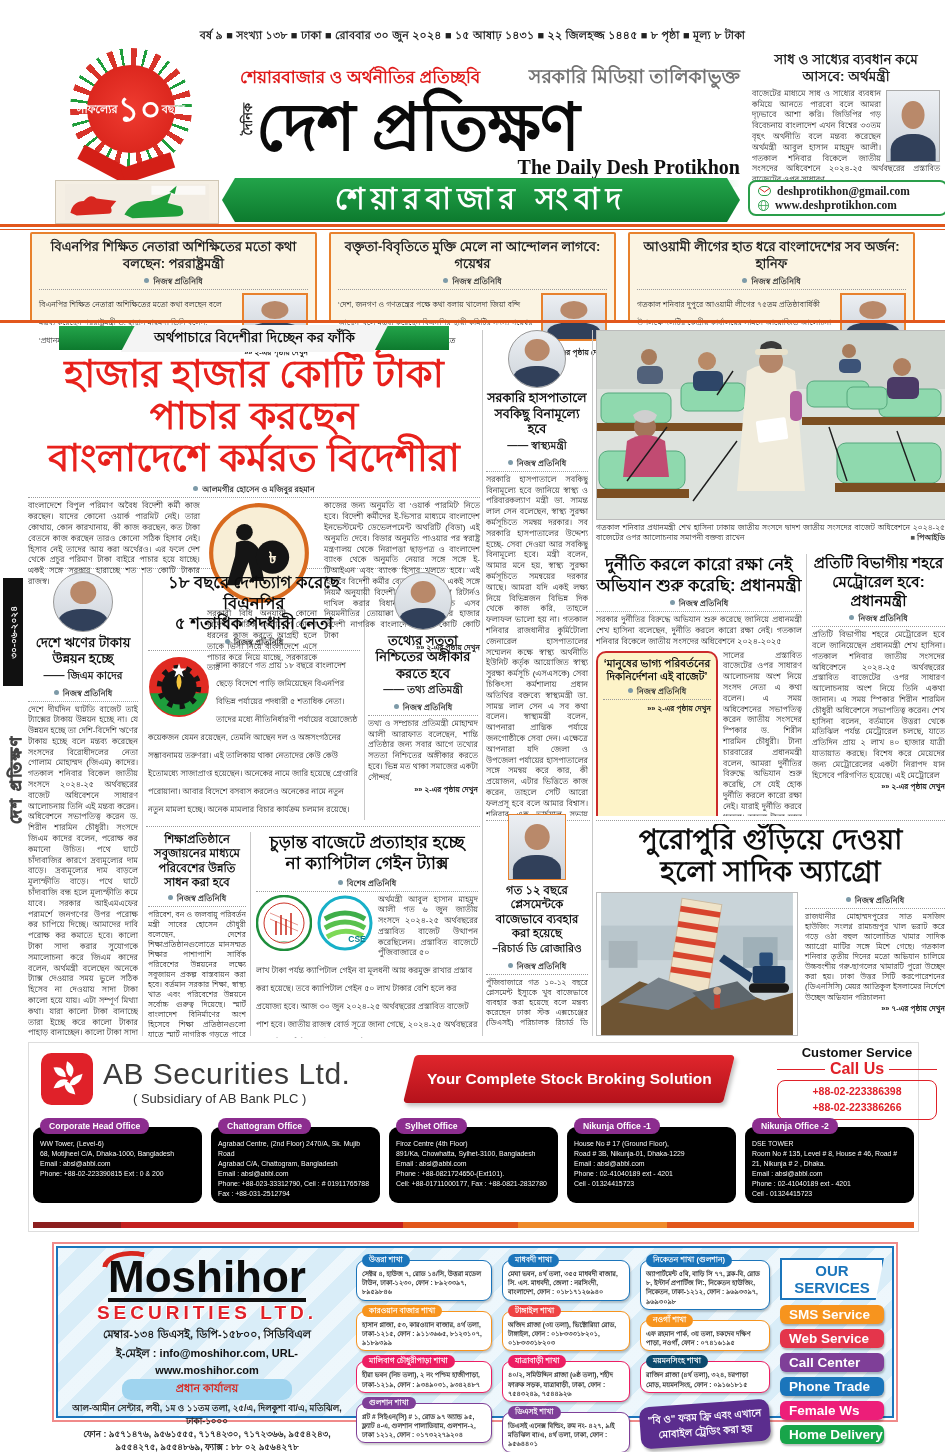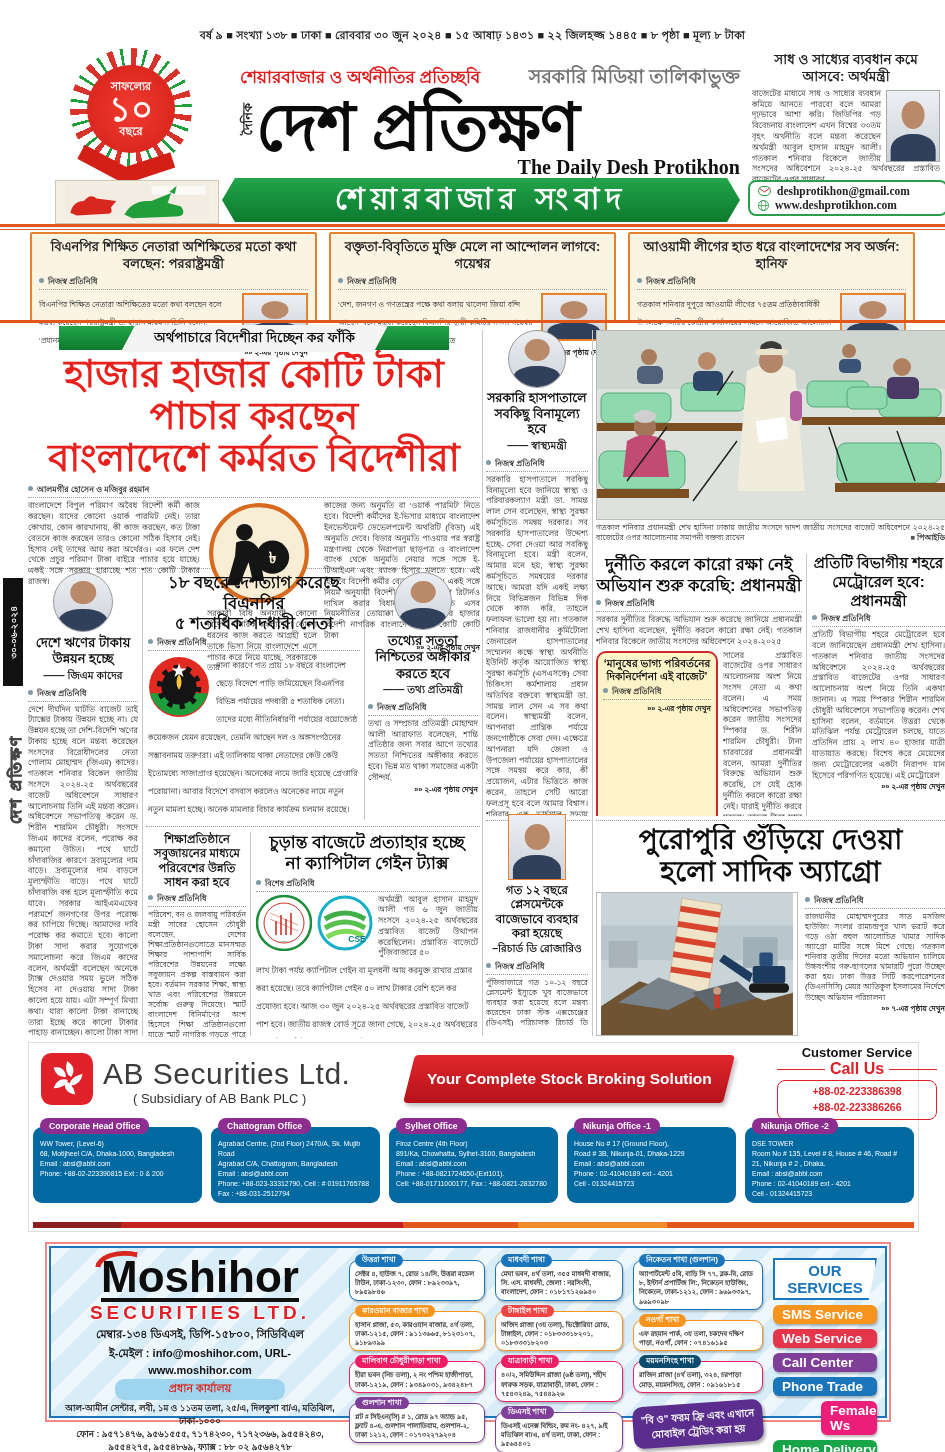--- a/index.html
+++ b/index.html
@@ -8,21 +8,21 @@
   .abs{position:absolute;}
   .c{text-align:center;}
   .j{text-align:justify;}
   .serif{font-family:"Liberation Serif",serif;}
   
   .dateline{font-size:11px;font-weight:700;color:#222;letter-spacing:.2px;}
   .badge-ring{width:122px;height:122px;border-radius:50%;
       background:repeating-conic-gradient(#d8332a 0 6deg,#fff 6deg 13deg,#1f9e3c 13deg 16deg,#fff 16deg 24deg);
       display:flex;align-items:center;justify-content:center;}
   .badge-core{width:88px;height:88px;border-radius:50%;background:radial-gradient(#ef3b30,#d41f17);
-      color:#fff;display:flex;flex-direction:column;align-items:center;justify-content:center;line-height:1;}
+      color:#fff;display:flex;flex-direction:row;align-items:center;justify-content:center;line-height:1;}
   .ribbon-tail{position:absolute;background:#d41f17;width:52px;height:16px;}
   .tagline{color:#e01c1c;font-size:17px;font-weight:700;}
   .listed{font-size:19px;font-weight:700;color:#737373;}
   .mast-title{font-size:66px;font-weight:800;color:#0a0a0a;letter-spacing:-1px;line-height:1;}
   .daily-rot{display:inline-block;transform:rotate(-90deg);font-size:13px;font-weight:700;}
   .eng-title{font-size:20px;font-weight:700;color:#111;}
   .green-bar{height:7px;background:linear-gradient(90deg,#0b7a30,#bfe8c9 85%,#fff);}
   .fin-head{font-size:13.5px;font-weight:800;line-height:1.25;}
   .tiny{font-size:8px;line-height:1.35;}
   .tinier{font-size:7.6px;line-height:1.32;}
@@ -36,21 +36,21 @@
   .sb-banner{background:linear-gradient(#23a44a,#0d7a2e);clip-path:polygon(2.5% 0,97.5% 0,100% 50%,97.5% 100%,2.5% 100%,0 50%);
       color:#fff;font-size:30px;font-weight:800;letter-spacing:6px;display:flex;align-items:center;justify-content:center;}
   .contact-box{border:2px solid #2a9e4a;border-radius:8px;background:#fff;padding:3px 8px;}
   .contact-row{display:flex;align-items:center;gap:6px;font-size:11.5px;font-weight:700;}
   
   .rule-o{background:#e2571c;}
   .rule-d{border-top:3px solid #e2571c;border-bottom:1px solid #e2571c;height:2px;}
   
   .brief{background:#fbf4e3;border:2px solid #e8812d;border-radius:2px;padding:5px 7px;}
   .brief h3{margin:0;font-size:13px;line-height:1.3;text-align:center;}
-  .reporter{font-size:8px;font-weight:700;color:#333;margin:2px 0 1px;}
+  .reporter{font-size:8px;font-weight:700;color:#333;margin:2px 0 1px;text-align:center;}
   .reporter::before{content:"";display:inline-block;width:5px;height:5px;border-radius:50%;
       background:#7d9aa8;margin-right:4px;vertical-align:1px;}
   .dotted{border-bottom:1px dotted #9a9a9a;margin:1px 0 3px;}
   .see{font-size:7.4px;font-weight:700;text-align:right;color:#111;}
   .see::before{content:"»» ";}
   
   .khead{background:linear-gradient(#23a44a,#0d7a2e);height:24px;position:relative;display:flex;align-items:center;justify-content:center;}
   .khead .panel{background:#f4f4f4;transform:skewX(-28deg);padding:2px 26px;}
   .khead .panel span{display:inline-block;transform:skewX(28deg);font-size:13.5px;font-weight:700;color:#111;}
   .lead-title{color:#e8211c;font-size:38px;font-weight:800;line-height:1.1;}
@@ -70,21 +70,21 @@
   .ab-wrap{background:#fff;}
   .ab-name{font-size:30px;color:#3c3c3c;font-weight:500;letter-spacing:.5px;}
   .ab-sub{font-size:13px;color:#333;}
   .ab-ribbon{background:linear-gradient(#e0262c,#b5121b);transform:skewX(-14deg);border-radius:4px;
       display:flex;align-items:center;justify-content:center;box-shadow:3px 3px 4px rgba(0,0,0,.25);}
   .ab-ribbon span{transform:skewX(14deg);color:#fff;font-weight:700;font-size:15.5px;}
   .cs-title{font-size:13px;font-weight:700;color:#111;}
   .callus{color:#e02129;font-weight:700;font-size:16px;display:flex;align-items:center;gap:5px;}
   .callus::before,.callus::after{content:"";flex:1;border-top:1.5px solid #e02129;}
   .phonebox{border:1.5px solid #e02129;border-radius:8px;padding:3px 6px;color:#e02129;font-weight:700;font-size:10.5px;line-height:1.5;}
-  .office{background:#0369a1;border-radius:9px;color:#fff;padding:12px 7px 4px;position:relative;font-size:6.9px;line-height:1.45;}
+  .office{background:#000000;border-radius:9px;color:#fff;padding:12px 7px 4px;position:relative;font-size:6.9px;line-height:1.45;}
   .office .pill{position:absolute;top:-9px;left:7px;background:#8c2d8f;color:#fff;border-radius:8px;
       padding:2px 9px;font-size:8.6px;font-weight:700;white-space:nowrap;}
   .ab-strip{height:6px;background:linear-gradient(90deg,#8c1f1f 0 10%,#c42020 10% 42%,#e2571c 42% 55%,#ef8b2b 55% 72%,#e2571c 72% 100%);}
   
   .mo-outer{border:2px solid #f08a8a;padding:2px;background:#fff;}
   .mo-inner{border:2px solid #1b75bb;height:100%;box-sizing:border-box;
       background:#d9edf8;
       background-image:repeating-linear-gradient(135deg,rgba(255,255,255,.55) 0 14px,rgba(255,255,255,0) 14px 34px);
       position:relative;}
   .mo-logo{font-size:44px;font-weight:800;color:#0d0d0d;line-height:.95;border-bottom:4px solid #111;display:inline-block;position:relative;}
@@ -547,21 +547,21 @@
         <div>DSE TOWER</div>
         <div>Room No # 135, Level # 8, House # 46, Road # 21, Nikunja # 2 , Dhaka.</div>
         <div>Email : absl@abbl.com</div>
         <div>Phone : 02-41040189 ext - 4201</div>
         <div>Cell - 01324415723</div>
       </div>
     </div>
     <div class="abs ab-strip" style="left:4px;right:4px;bottom:3px;"></div>
   </div>
 
-  <div class="abs mo-outer" style="left:45px;top:1242px;width:838px;height:172px;">
+  <div class="abs mo-outer" style="left:52px;top:1242px;width:838px;height:172px;">
     <div class="mo-inner">
 
       <div class="abs" style="left:10px;top:8px;width:278px;">
         <div class="c">
           <span class="mo-logo"><i></i><span>Moshihor</span></span>
           <div class="mo-sec">SECURITIES LTD.</div>
         </div>
         <div class="mo-line c" style="margin-top:2px;">মেম্বার-১৩৪ ডিএসই, ডিপি-১৫৮০০, সিডিবিএল</div>
         <div class="mo-line c">ই-মেইল : info@moshihor.com, URL- www.moshihor.com</div>
         <div class="mo-head-pill" style="width:170px;margin:3px auto 2px;">প্রধান কার্যালয়</div>
@@ -622,19 +622,19 @@
         </div>
         <div class="badge-p">"বি ও" ফরম ফ্রি এবং এখানে মোবাইল ট্রেডিং করা হয়</div>
       </div>
 
       <div class="abs" style="left:722px;top:10px;width:104px;display:flex;flex-direction:column;gap:5px;">
         <div class="svc-head">OUR SERVICES</div>
         <div class="svc" style="background:#f7941e;">SMS Service</div>
         <div class="svc" style="background:#e4354b;">Web Service</div>
         <div class="svc" style="background:#7f3f98;">Call Center</div>
         <div class="svc" style="background:#1b75bb;">Phone Trade</div>
-        <div class="svc" style="background:#ed1e79;margin-left:48px;">Female Ws</div>
+        <div class="svc" style="background:#ed1e79;">Female Ws</div>
         <div class="svc" style="background:#18a54a;">Home Delivery</div>
       </div>
     </div>
   </div>
 
 </div>
 
 </body></html>

